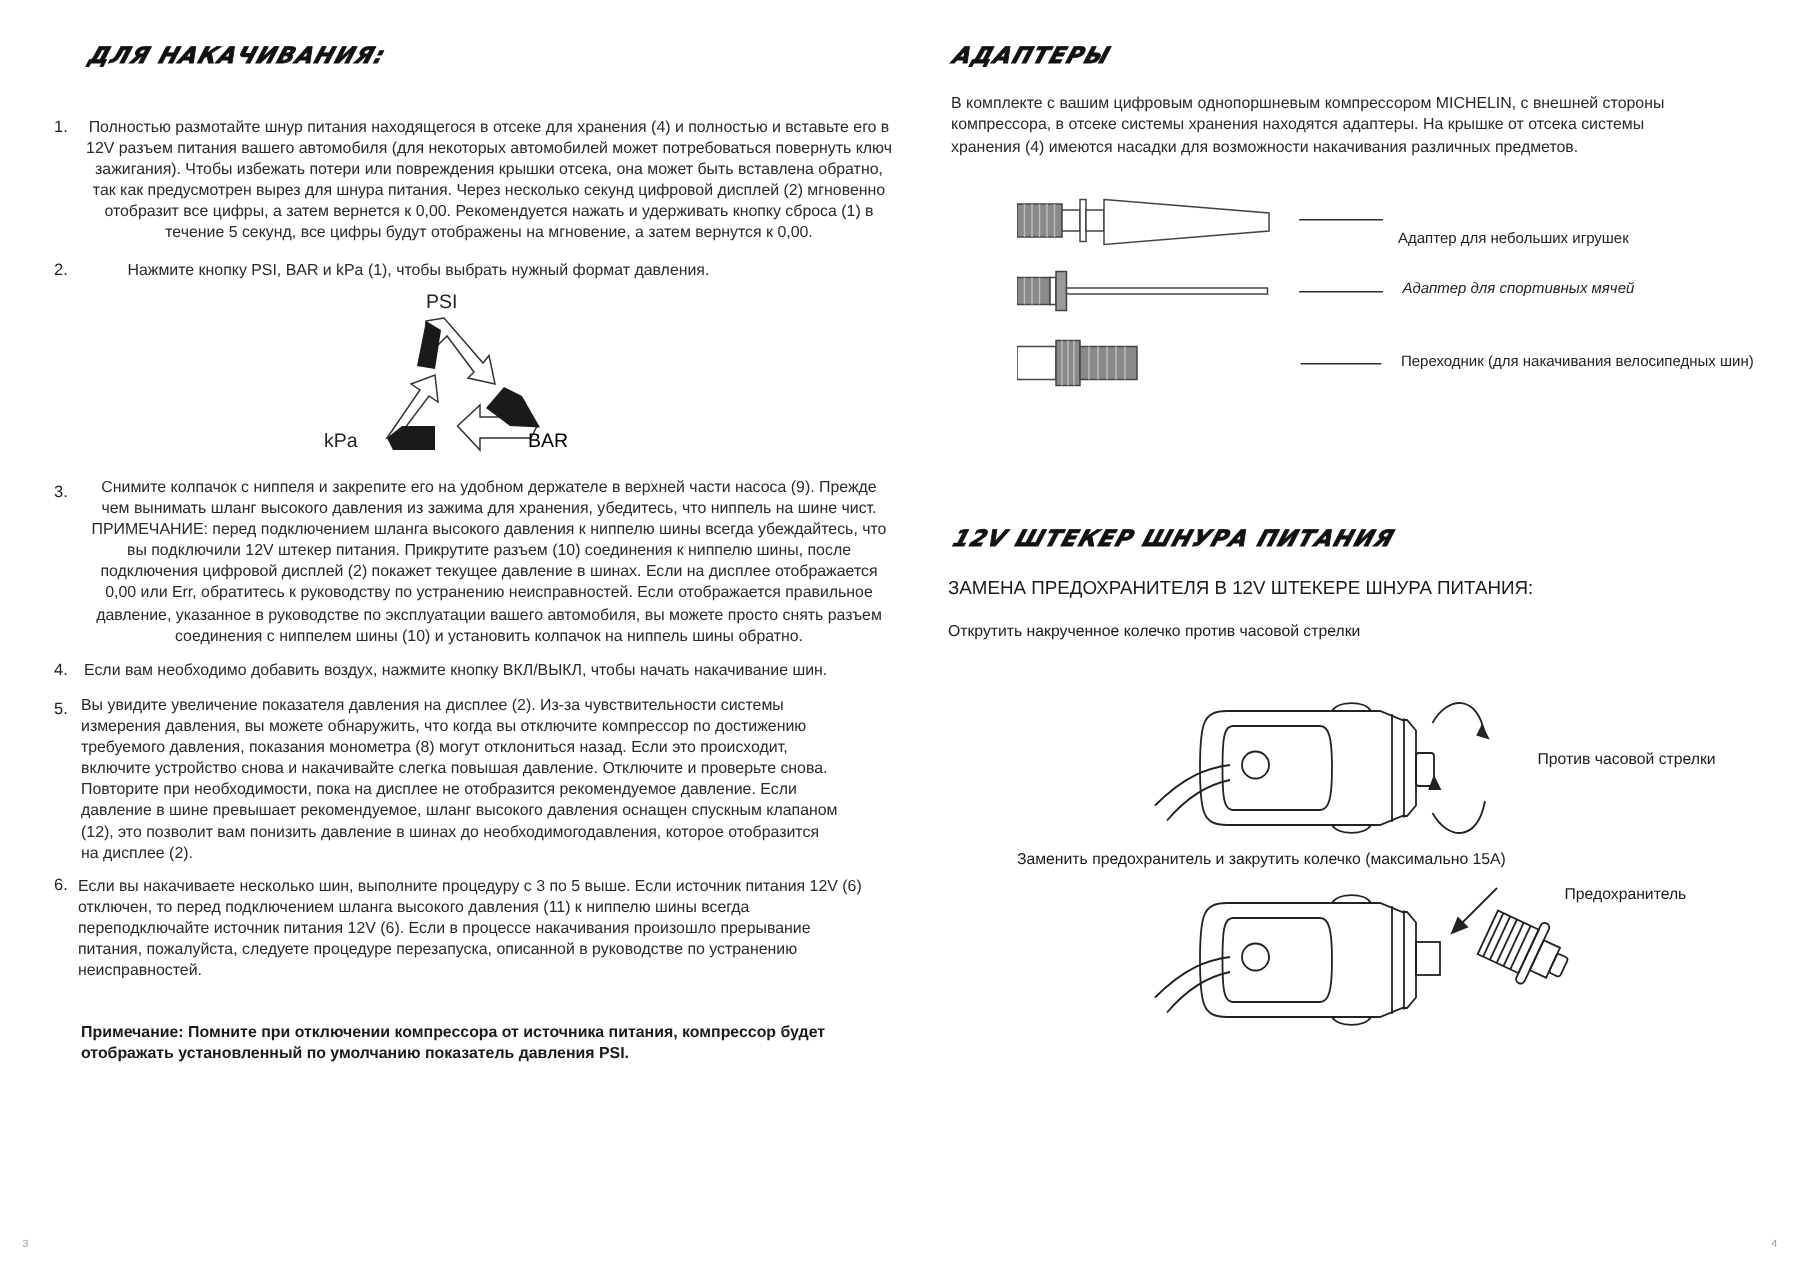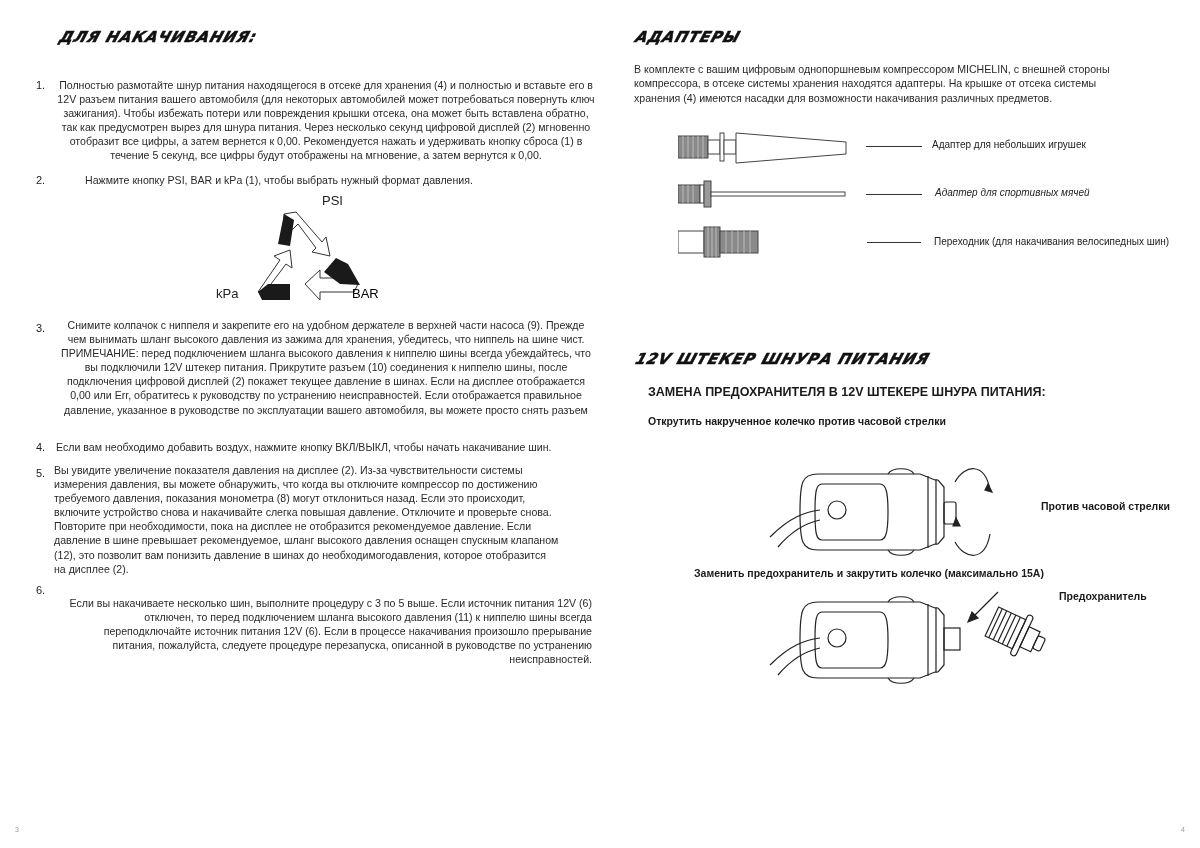--- a/index.html
+++ b/index.html
@@ -8,21 +8,21 @@
     .page { position:absolute; top:0; height:848px; }
     .left { left:0; width:600px; }
     .right { left:600px; width:600px; }
     .heading { position:absolute; font-family:"DejaVu Sans", sans-serif; font-weight:bold; font-style:italic;
       font-size:15px; letter-spacing:1px; color:#111; transform:skewX(-18deg); -webkit-text-stroke:0.6px #111; }
     .item { position:absolute; font-size:10.6px; line-height:14.1px; color:#2a2a2a; }
     .num { position:absolute; font-size:11px; color:#222; }
     .txt { position:absolute; }
     .note { position:absolute; font-size:10.6px; line-height:14.3px; font-weight:bold; color:#1a1a1a; }
     .para { position:absolute; font-size:10.6px; line-height:14.3px; color:#2a2a2a; }
-    .subhead { position:absolute; font-weight:bold; color:#1a1a1a;margin-left:16px; }
+    .subhead { position:absolute; font-weight:normal; color:#1a1a1a; }
     .label { position:absolute; font-size:10px; color:#222; }
     .line { position:absolute; height:1px; background:#333; }
     .pagenum { position:absolute; font-size:7px; color:#999; }
   </style>
 </head>
 <body>
 
 <div class="page left">
   <div class="heading" style="left:60px; top:28px;">ДЛЯ НАКАЧИВАНИЯ:</div>
 
@@ -50,35 +50,36 @@
 
       <polygon points="74,22 86,20 112,50 116,45 120,64 102,60 106,56 88,32 74,46" fill="#fff" stroke="#333" stroke-width="1"></polygon>
       <polygon points="74,22 84,28 80,54 68,52" fill="#1a1a1a"></polygon>
 
       <polygon points="132,70 148,92 144,100 110,100 110,108 95,92 110,78 110,86 136,86" fill="#fff" stroke="#333" stroke-width="1"></polygon>
       <polygon points="126,66 138,72 150,93 130,92 114,80" fill="#1a1a1a"></polygon>
 
       <polygon points="48,100 70,68 64,64 80,58 82,76 76,72 58,96" fill="#fff" stroke="#333" stroke-width="1"></polygon>
       <polygon points="48,100 58,92 80,92 80,108 52,108" fill="#1a1a1a"></polygon>
     </svg>
-    <span style="position:absolute; left:74px; top:1px; font-size:13px; color:#222;margin-left:38px;">PSI</span>
+    <span style="position:absolute; left:74px; top:1px; font-size:13px; color:#222;">PSI</span>
     <span style="position:absolute; left:142px; top:94px; font-size:13px; color:#000000;">BAR</span>
     <span style="position:absolute; left:6px; top:94px; font-size:13px; color:#222;">kPa</span>
   </div>
 
   <div class="item" style="left:36px; top:318px; width:560px;">
     <span class="num" style="left:0; top:3px;">3.</span>
     <div class="txt" style="left:20px; top:0; width:540px;text-align:center;">
       <div>Снимите колпачок с ниппеля и закрепите его на удобном держателе в верхней части насоса (9).  Прежде</div>
       <div>чем вынимать шланг высокого давления из зажима для хранения, убедитесь, что ниппель на  шине чист.</div>
       <div>ПРИМЕЧАНИЕ: перед подключением шланга высокого давления к ниппелю шины всегда  убеждайтесь, что</div>
       <div>вы подключили 12V штекер питания. Прикрутите разъем (10) соединения к ниппелю шины, после</div>
       <div>подключения цифровой дисплей (2) покажет текущее давление в шинах. Если на дисплее отображается</div>
       <div>0,00 или Err, обратитесь к руководству по устранению неисправностей. Если отображается правильное</div>
       <div>давление, указанное в руководстве по эксплуатации вашего автомобиля, вы можете просто снять разъем</div>
+      <div>соединения с ниппелем шины (10) и установить колпачок на ниппель шины обратно.</div>
     </div>
   </div>
 
   <div class="item" style="left:36px; top:440px; width:560px;">
     <span class="num" style="left:0; top:0;">4.</span>
     <div class="txt" style="left:20px; top:0; width:540px;">
       <div>Если вам необходимо добавить воздух, нажмите кнопку ВКЛ/ВЫКЛ, чтобы начать накачивание шин.</div>
     </div>
   </div>
 
@@ -91,30 +92,32 @@
       <div>включите устройство снова и накачивайте слегка повышая давление. Отключите и проверьте снова.</div>
       <div>Повторите при необходимости, пока на дисплее не отобразится рекомендуемое давление. Если</div>
       <div>давление в шине превышает рекомендуемое, шланг высокого давления оснащен спускным клапаном</div>
       <div>(12), это позволит вам понизить давление в шинах до необходимогодавления, которое отобразится</div>
       <div>на дисплее (2).</div>
     </div>
   </div>
 
   <div class="item" style="left:36px; top:580px; width:560px;">
     <span class="num" style="left:0; top:3px;">6.</span>
-    <div class="txt" style="left:16px; top:16px; width:540px;text-align:right;">
+    <div class="txt" style="left:16px; top:4px; width:540px;">
       <div>Если вы накачиваете несколько шин, выполните процедуру с 3 по 5 выше. Если источник питания 12V (6)</div>
       <div>отключен, то перед подключением шланга высокого давления (11) к ниппелю шины всегда</div>
       <div>переподключайте источник питания 12V (6). Если в процессе накачивания произошло прерывание</div>
       <div>питания, пожалуйста, следуете процедуре перезапуска, описанной в руководстве по устранению</div>
       <div>неисправностей.</div>
     </div>
   </div>
 
   <div class="note" style="left:54px; top:681px; width:540px;">
+    <div>Примечание: Помните при отключении компрессора от источника питания, компрессор будет</div>
+    <div>отображать установленный по умолчанию показатель давления PSI.</div>
   </div>
 
   <div class="pagenum" style="left:15px; top:826px;">3</div>
 </div>
 
 <div class="page right">
   <div class="heading" style="left:36px; top:28px;">АДАПТЕРЫ</div>
 
   <div class="para" style="left:34px; top:62px; width:520px;">
     <div>В комплекте с вашим цифровым однопоршневым компрессором MICHELIN, с внешней стороны</div>
@@ -132,21 +135,21 @@
           <line x1="20" y1="6" x2="20" y2="28"></line>
           <line x1="25" y1="6" x2="25" y2="28"></line>
         </g>
       <rect x="30" y="10" width="12" height="14" fill="#fff" stroke="#444"></rect>
       <rect x="42" y="3" width="4" height="28" fill="#fff" stroke="#444"></rect>
       <rect x="46" y="10" width="12" height="14" fill="#fff" stroke="#444"></rect>
       <polygon points="58,3 168,12 168,24 58,33" fill="#fff" stroke="#444"></polygon>
     </svg>
   </div>
   <div class="line" style="left:266px; top:146px; width:56px;"></div>
-  <div class="label" style="left:332px; top:139px;">Адаптер для небольших игрушек</div>
+  <div class="label" style="left:332px; top:154px;">Адаптер для небольших игрушек</div>
 
   <div style="position:absolute; left:78px; top:180px; width:180px; height:28px;">
     <svg width="180" height="28" viewBox="0 0 180 28">
       <rect x="0" y="5" width="22" height="18" fill="#8a8a8a" stroke="#444"></rect>
       <g stroke="#bbb" stroke-width="1">
           <line x1="5" y1="5" x2="5" y2="23"></line>
           <line x1="10" y1="5" x2="10" y2="23"></line>
           <line x1="15" y1="5" x2="15" y2="23"></line>
         </g>
       <rect x="22" y="5" width="4" height="18" fill="#fff" stroke="#444"></rect>

